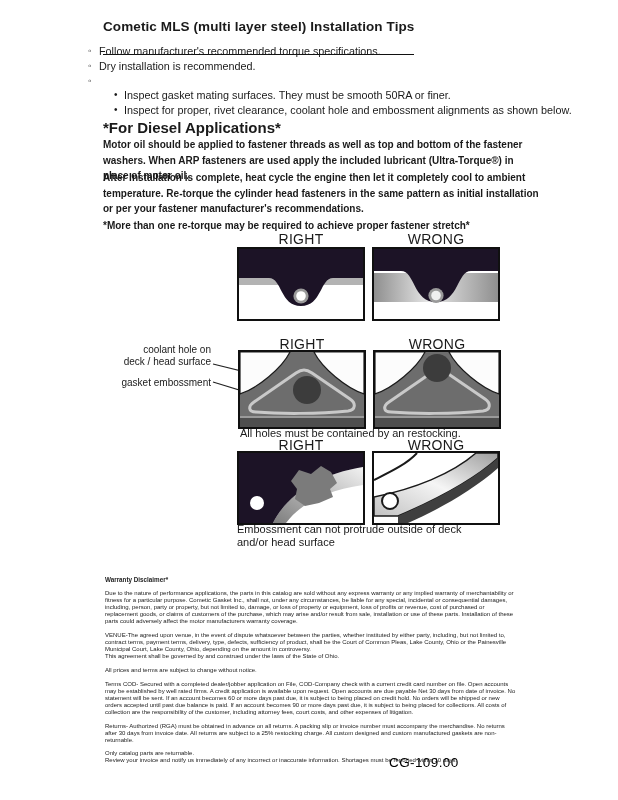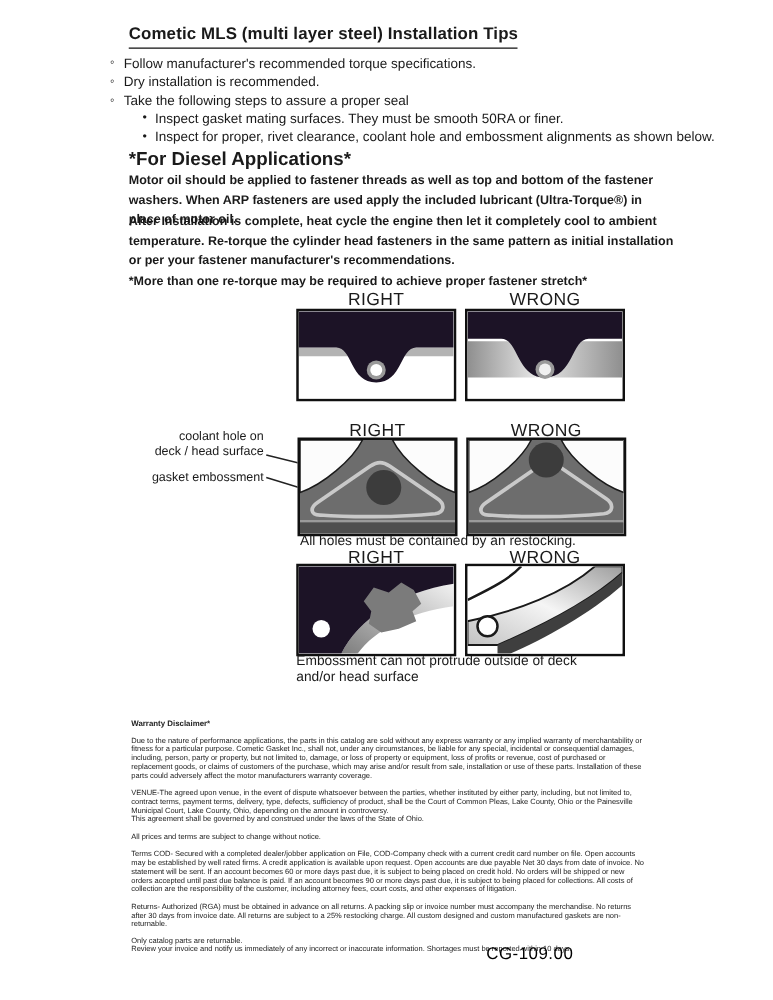--- a/index.html
+++ b/index.html
@@ -4,21 +4,21 @@
 <style>
   html,body{margin:0;padding:0;background:#e9e9e9;}
   .page{
     position:relative;width:618px;height:800px;background:#ffffff;
     font-family:"Liberation Sans",sans-serif;color:#1a1a1a;overflow:hidden;
     margin:0 auto;
   }
   .abs{position:absolute;}
   .title{
     left:103px;top:19px;font-size:13.5px;font-weight:bold;
-    border-bottom:1.6px solid #111;padding-bottom:4px;letter-spacing:.1px;
+    border-bottom:1.6px solid #111;padding-bottom:20px;letter-spacing:.1px;
   }
   .bullets{left:88px;top:44px;font-size:10.8px;line-height:14.8px;}
   .bullet-row{display:flex;align-items:flex-start;}
   .bullet-row.sub{margin-left:26px;}
   .marker{width:11px;flex:0 0 11px;font-size:10px;}
   .bullet-row.sub .marker{width:10px;flex:0 0 10px;}
   .diesel-heading{left:103px;top:119px;font-size:15px;font-weight:bold;}
   .para{left:103px;width:436px;font-size:10px;line-height:15.6px;font-weight:bold;}
   .p1{top:137px;}
   .p2{top:170px;}
@@ -49,21 +49,20 @@
     <div class="bullet-row">
       <span class="marker">◦</span>
       <span>Follow manufacturer's recommended torque specifications.</span>
     </div>
     <div class="bullet-row">
       <span class="marker">◦</span>
       <span>Dry installation is recommended.</span>
     </div>
     <div class="bullet-row">
       <span class="marker">◦</span>
-      <span>Take the following steps to assure a proper seal</span>
     </div>
     <div class="bullet-row sub">
       <span class="marker">•</span>
       <span>Inspect gasket mating surfaces.  They must be smooth 50RA or finer.</span>
     </div>
     <div class="bullet-row sub">
       <span class="marker">•</span>
       <span>Inspect for proper, rivet clearance, coolant hole and embossment alignments as shown below.</span>
     </div>
   </div>

